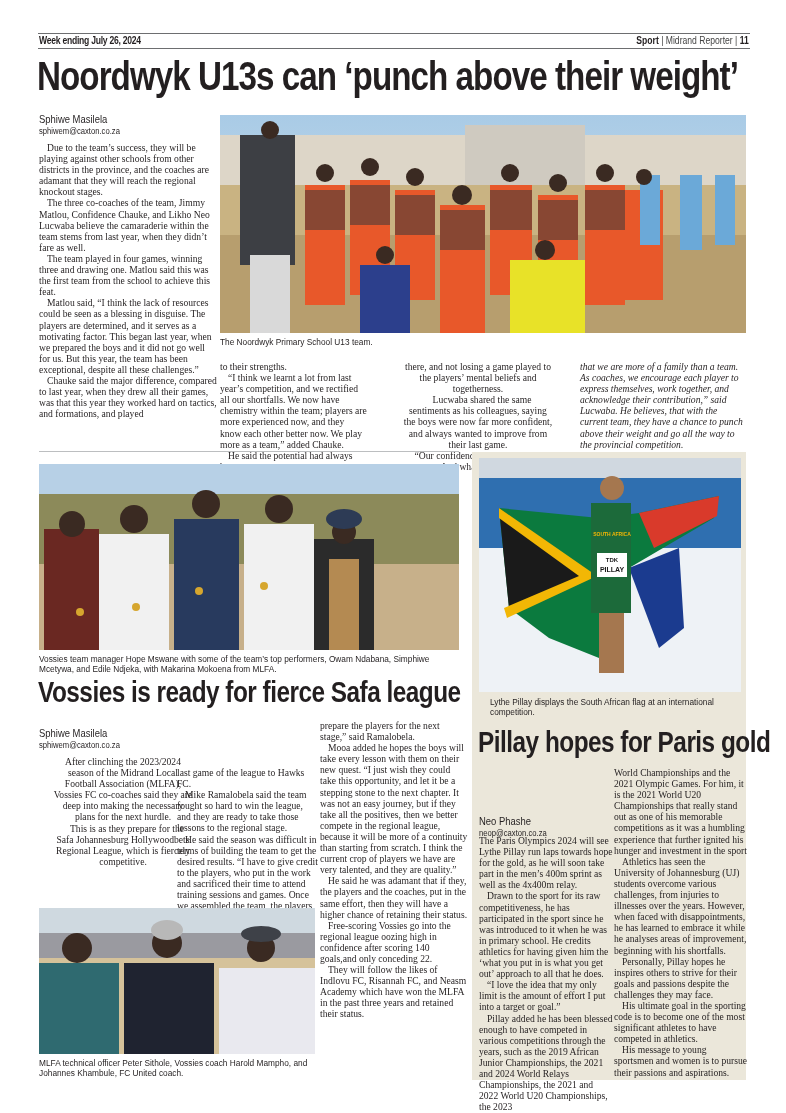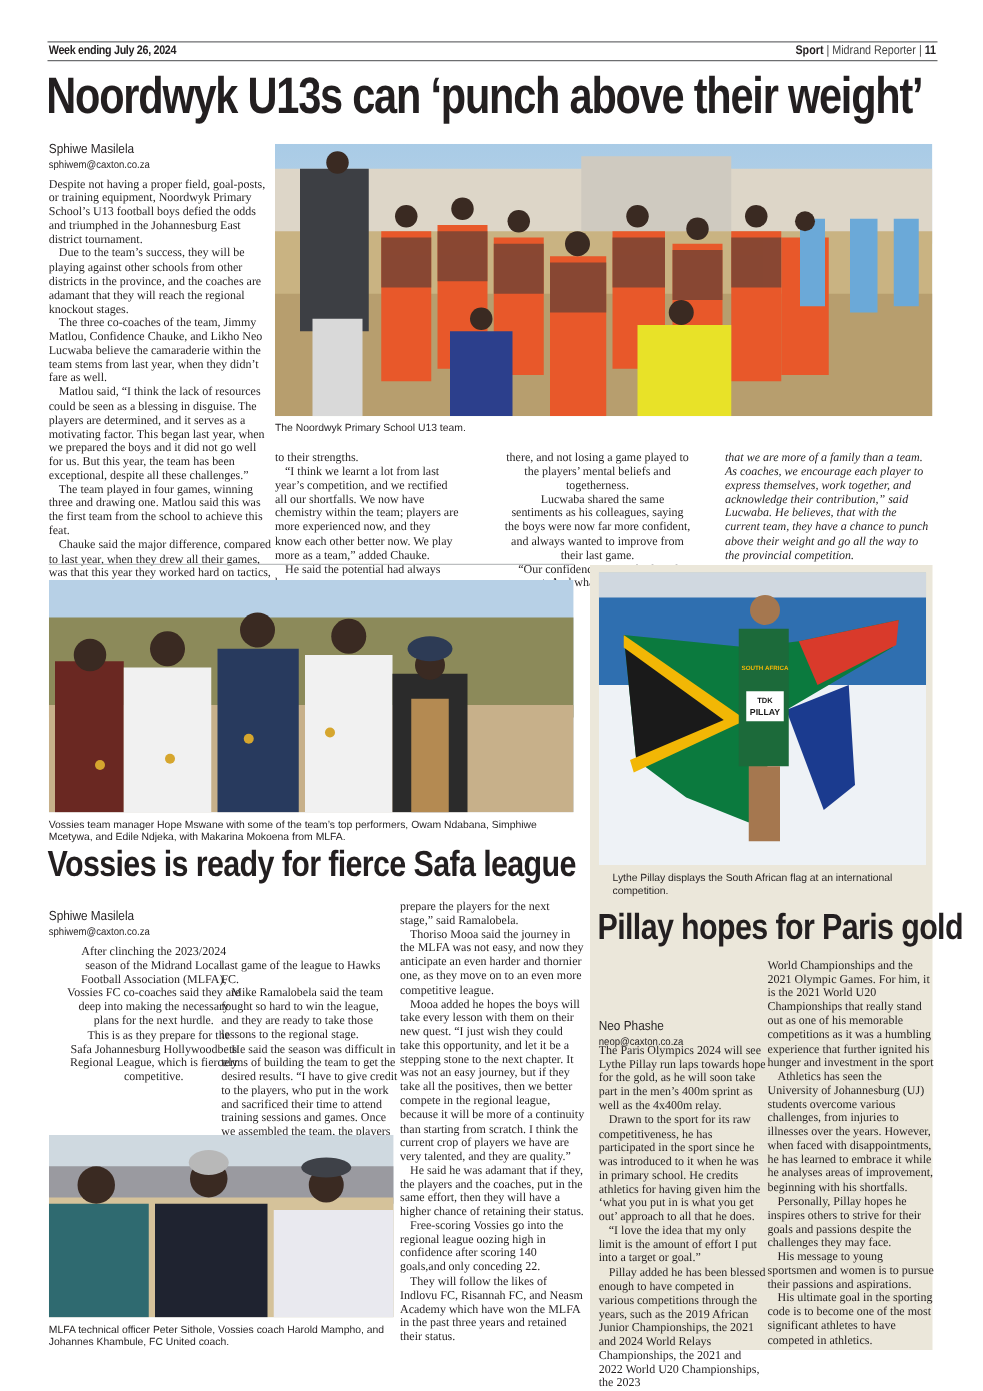--- a/index.html
+++ b/index.html
@@ -53,25 +53,24 @@
 <div class="abs folio-rule-bot"></div>
 
 <h1 class="abs headline-main">Noordwyk U13s can ‘punch above their weight’</h1>
 
 <div class="abs" style="left:39px; top:113px;">
   <div class="byline-name">Sphiwe Masilela</div>
   <div class="byline-email">sphiwem@caxton.co.za</div>
 </div>
 
 <div class="abs col" style="left:39px; top:142px; width:178px;">
-  <p class="first">Despite not having a proper field, goal-posts, or training equipment, Noordwyk Primary School’s U13 football boys defied the odds and triumphed in the Johannesburg East district tournament.</p>
   <p>Due to the team’s success, they will be playing against other schools from other districts in the province, and the coaches are adamant that they will reach the regional knockout stages.</p>
   <p>The three co-coaches of the team, Jimmy Matlou, Confidence Chauke, and Likho Neo Lucwaba believe the camaraderie within the team stems from last year, when they didn’t fare as well.</p>
+  <p>The team played in four games, winning three and drawing one. Matlou said this was the first team from the school to achieve this feat.</p>
   <p>Matlou said, “I think the lack of resources could be seen as a blessing in disguise. The players are determined, and it serves as a motivating factor. This began last year, when we prepared the boys and it did not go well for us. But this year, the team has been exceptional, despite all these challenges.”</p>
-  <p>The team played in four games, winning three and drawing one. Matlou said this was the first team from the school to achieve this feat.</p>
   <p>Chauke said the major difference, compared to last year, when they drew all their games, was that this year they worked hard on tactics, and formations, and played</p>
 </div>
 
 <div class="abs photo" style="left:220px; top:115px; width:526px; height:218px;">
   <svg viewBox="0 0 526 218" preserveAspectRatio="none">
     <defs>
       <linearGradient id="sky1" x1="0" y1="0" x2="0" y2="1">
         <stop offset="0" stop-color="#a9cbe6"></stop>
           <stop offset="1" stop-color="#d7e4ec"></stop>
       </linearGradient>
@@ -184,21 +183,20 @@
   <p class="first">After clinching the 2023/2024 season of the Midrand Local Football Association (MLFA), Vossies FC co-coaches said they are deep into making the necessary plans for the next hurdle.</p>
   <p>This is as they prepare for the Safa Johannesburg Hollywoodbets Regional League, which is fiercely competitive.</p>
 </div>
 <div class="abs col" style="left:177px; top:720px; width:142px;margin-top:47px;">
   <p class="first">last game of the league to Hawks FC.</p>
   <p>Mike Ramalobela said the team fought so hard to win the league, and they are ready to take those lessons to the regional stage.</p>
   <p>He said the season was difficult in terms of building the team to get the desired results. “I have to give credit to the players, who put in the work and sacrificed their time to attend training sessions and games. Once we assembled the team, the players gelled, and we managed to get the results we did. Now, the onus is on us coaches to mentally and physically</p>
 </div>
 <div class="abs col" style="left:320px; top:720px; width:148px;">
   <p class="first">prepare the players for the next stage,” said Ramalobela.</p>
-  <p>Thoriso Mooa said the journey in the MLFA was not easy, and now they anticipate an even harder and thornier one, as they move on to an even more competitive league.</p>
   <p>Mooa added he hopes the boys will take every lesson with them on their new quest. “I just wish they could take this opportunity, and let it be a stepping stone to the next chapter. It was not an easy journey, but if they take all the positives, then we better compete in the regional league, because it will be more of a continuity than starting from scratch. I think the current crop of players we have are very talented, and they are quality.”</p>
   <p>He said he was adamant that if they, the players and the coaches, put in the same effort, then they will have a higher chance of retaining their status.</p>
   <p>Free-scoring Vossies go into the regional league oozing high in confidence after scoring 140 goals,and only conceding 22.</p>
   <p>They will follow the likes of Indlovu FC, Risannah FC, and Neasm Academy which have won the MLFA in the past three years and retained their status.</p>
 </div>
 
 <div class="abs photo" style="left:39px; top:908px; width:276px; height:146px;">
   <svg viewBox="0 0 276 146" preserveAspectRatio="none">
     <rect width="276" height="146" fill="#cfd9e0"></rect>
     <rect x="0" y="25" width="276" height="30" fill="#9a9aa0"></rect>
@@ -253,15 +251,15 @@
 <div class="abs col" style="left:479px; top:799px; width:134px;margin-top:36px;">
   <p class="first">The Paris Olympics 2024 will see Lythe Pillay run laps towards hope for the gold, as he will soon take part in the men’s 400m sprint as well as the 4x400m relay.</p>
   <p>Drawn to the sport for its raw competitiveness, he has participated in the sport since he was introduced to it when he was in primary school. He credits athletics for having given him the ‘what you put in is what you get out’ approach to all that he does.</p>
   <p>“I love the idea that my only limit is the amount of effort I put into a target or goal.”</p>
   <p>Pillay added he has been blessed enough to have competed in various competitions through the years, such as the 2019 African Junior Championships, the 2021 and 2024 World Relays Championships, the 2021 and 2022 World U20 Championships, the 2023</p>
 </div>
 <div class="abs col" style="left:614px; top:767px; width:134px;">
   <p class="first">World Championships and the 2021 Olympic Games. For him, it is the 2021 World U20 Championships that really stand out as one of his memorable competitions as it was a humbling experience that further ignited his hunger and investment in the sport</p>
   <p>Athletics has seen the University of Johannesburg (UJ) students overcome various challenges, from injuries to illnesses over the years. However, when faced with disappointments, he has learned to embrace it while he analyses areas of improvement, beginning with his shortfalls.</p>
   <p>Personally, Pillay hopes he inspires others to strive for their goals and passions despite the challenges they may face.</p>
+  <p>His ultimate goal in the sporting code is to become one of the most significant athletes to have competed in athletics.</p>
   <p>His message to young sportsmen and women is to pursue their passions and aspirations.</p>
-  <p>His ultimate goal in the sporting code is to become one of the most significant athletes to have competed in athletics.</p>
 </div>
 
 </body></html>

